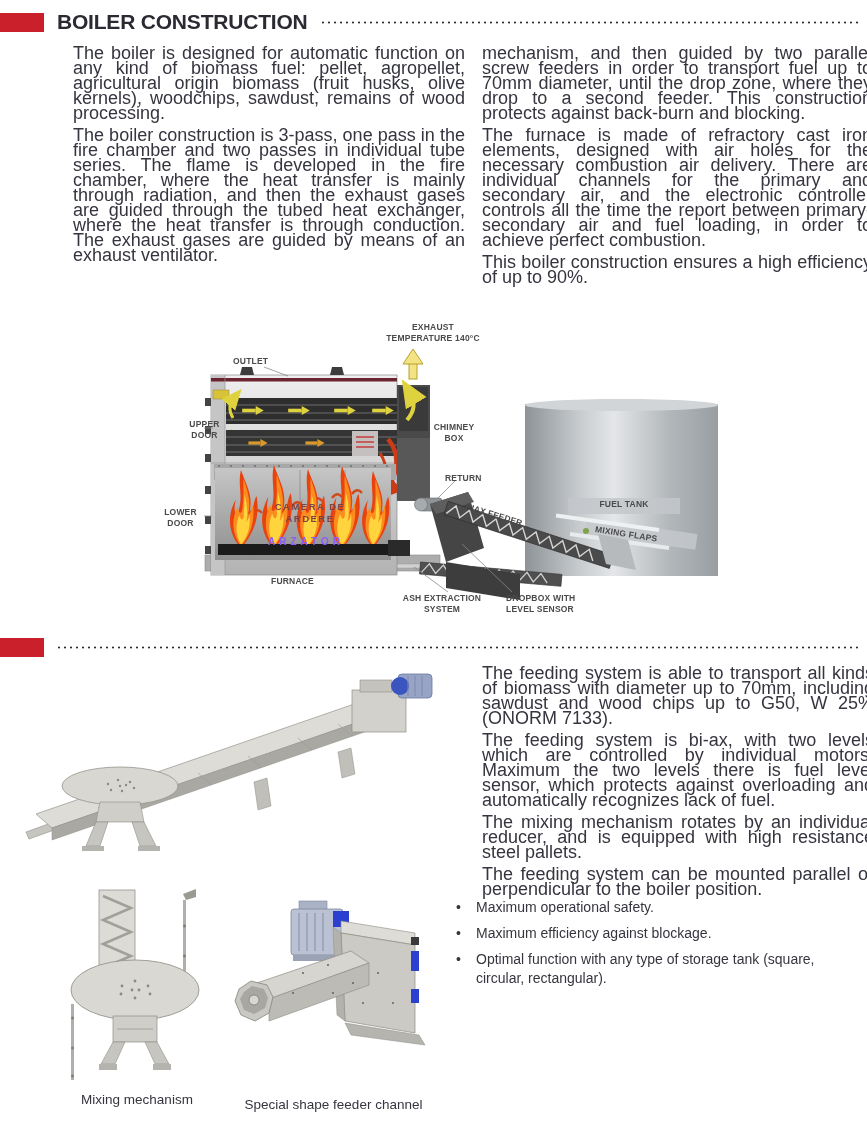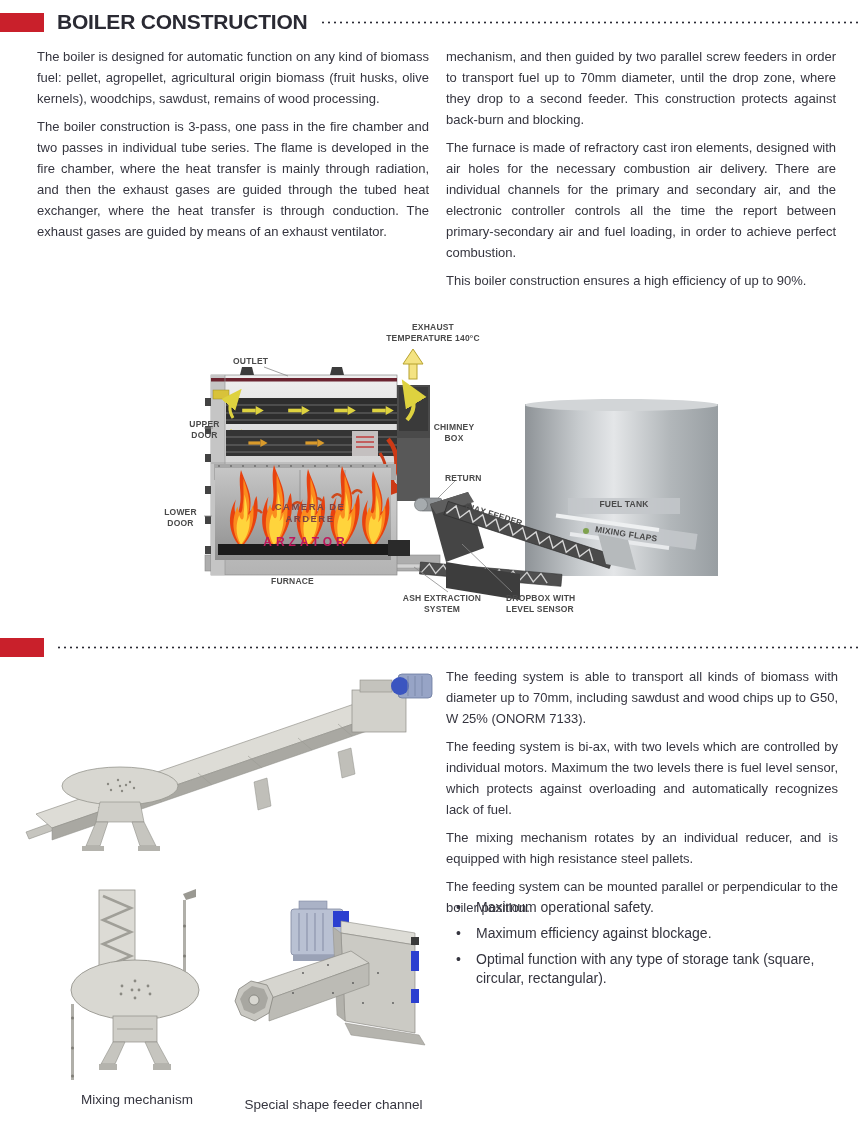--- a/index.html
+++ b/index.html
@@ -8,27 +8,27 @@
   .abs{position:absolute;}
   
   .section-header{position:absolute;left:0;width:867px;display:flex;align-items:center;height:20px;}
   .red-block{width:44px;height:19px;background:var(--red,#c9202b);flex:0 0 auto;}
   .section-title{margin-left:13px;font-size:21px;font-weight:bold;color:var(--heading,#2a2a33);
                  letter-spacing:-0.2px;white-space:nowrap;}
   .dots{flex:1;height:3px;margin-left:12px;margin-right:6px;
         background-image:radial-gradient(circle,#2a2a33 1.05px,transparent 1.15px);
         background-size:6px 3px;background-repeat:repeat-x;background-position:0 50%;}
   
-  .col{position:absolute;font-size:13px;line-height:21px;text-align:justify;color:var(--body,#35353f);}
+  .col{position:absolute;font-size:18px;line-height:15px;text-align:justify;color:var(--body,#35353f);margin-left:36px;}
   .col p{margin:0 0 7px 0;}
   
   .dlabel{position:absolute;font-size:8.5px;font-weight:bold;color:var(--dlabel,#4a4a4a);
           line-height:10.5px;letter-spacing:0.2px;white-space:pre-line;}
   .center{text-align:center;}
-  .arzator{font-size:12px;letter-spacing:4px;color:#be185d;}
+  .arzator{font-size:10px;letter-spacing:4px;color:#8b5cf6;}
   .camera{font-size:9.5px;letter-spacing:1.5px;color:#7c4343;line-height:12px;}
   
   .bullets{position:absolute;margin:0;padding:0;list-style:none;font-size:14px;line-height:19px;}
   .bullets li{position:relative;padding-left:30px;margin-bottom:7px;text-align:left;}
   .bullets li:before{content:"•";position:absolute;left:10px;top:0;color:var(--body,#35353f);}
   .caption{position:absolute;font-size:13.5px;color:var(--body,#35353f);text-align:center;}
   svg{display:block;}
 </style>
 </head>
 <body>

